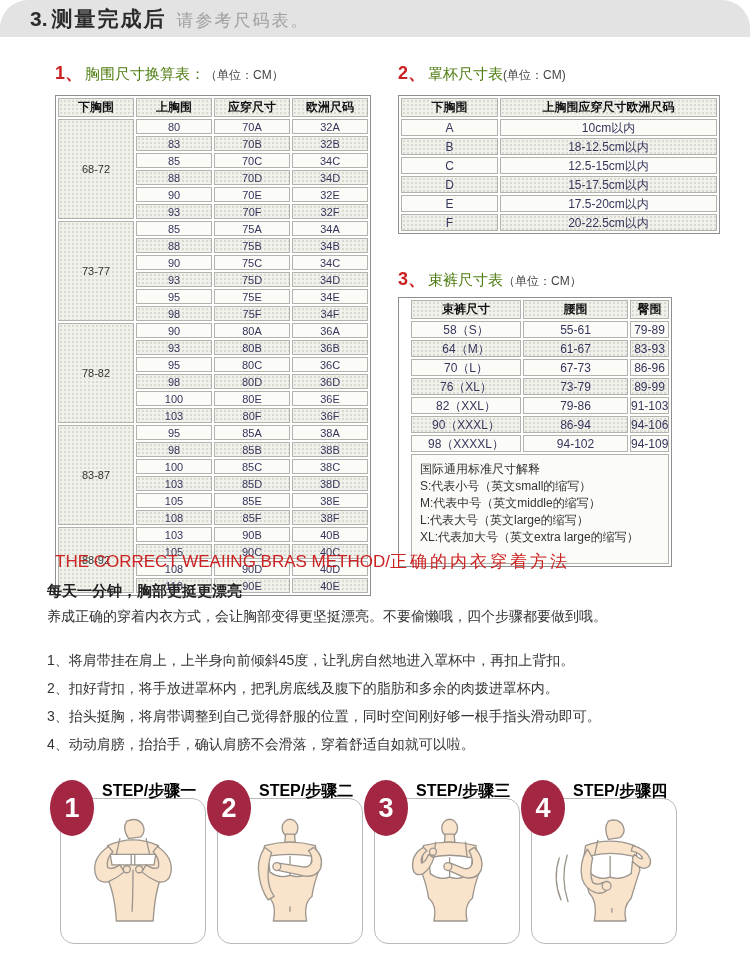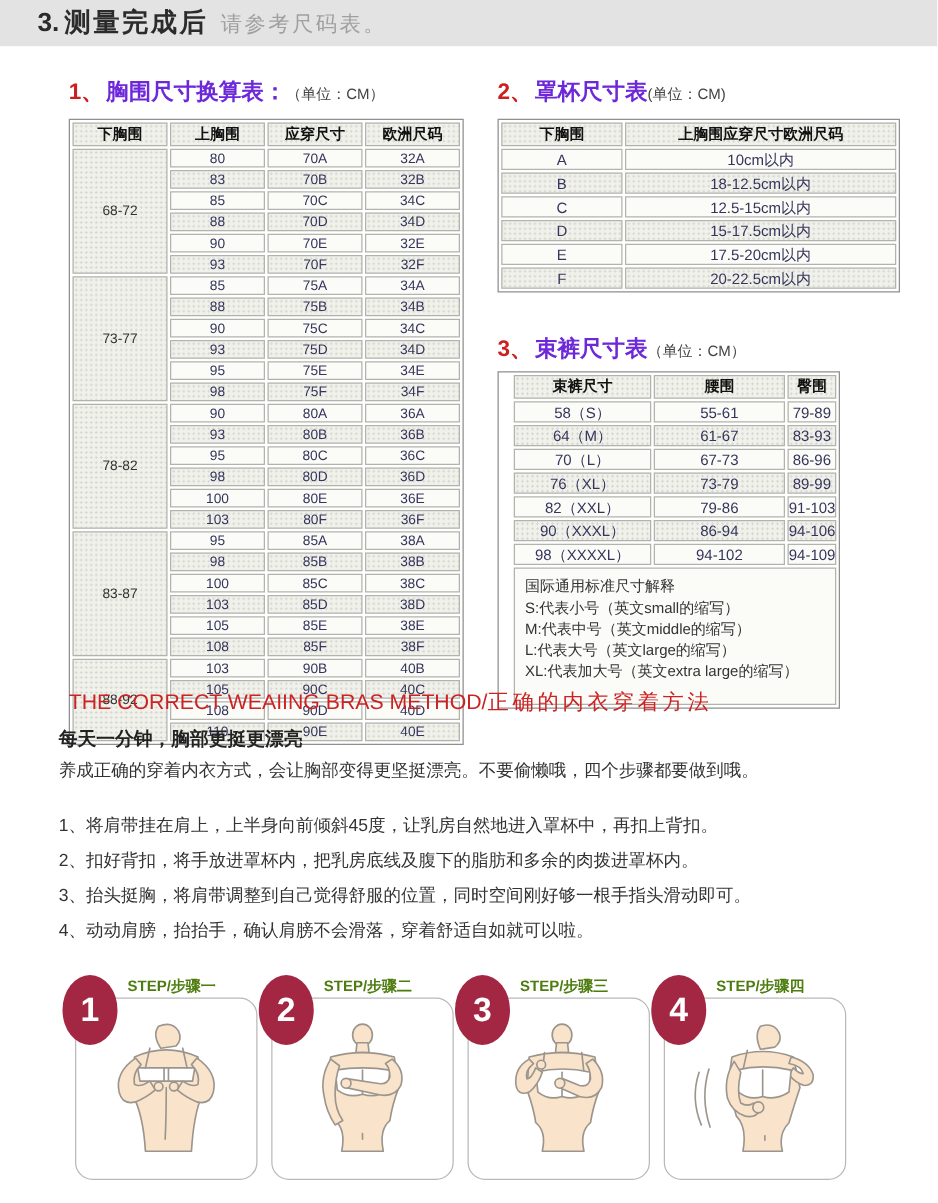--- a/index.html
+++ b/index.html
@@ -1,29 +1,29 @@
 <!DOCTYPE html>
 <html><head>
 <meta charset="utf-8">
 <style>
   html,body{margin:0;padding:0;background:#fff;}
   .page{position:relative;width:750px;height:962px;background:#fff;overflow:hidden;
-        font-family:"Liberation Sans","DejaVu Sans",sans-serif;color:#333;}
+        font-family:"Liberation Sans","DejaVu Sans",sans-serif;color:#333;border-radius:28px;}
 
   
   .topbar{position:absolute;left:0;top:0;width:750px;height:37px;background:#e3e3e3;
           line-height:37px;padding-left:30px;box-sizing:border-box;white-space:nowrap;}
   .t-num{font-size:21px;font-weight:bold;color:#2b2b2b;margin-right:4px;}
   .t-main{font-size:21px;font-weight:bold;color:#2b2b2b;letter-spacing:2px;}
   .t-sub{font-size:17px;color:#a0a0a0;margin-left:10px;letter-spacing:2px;}
 
   
   .tbl-title{position:absolute;white-space:nowrap;}
   .red-idx{color:#cc2020;font-weight:bold;font-size:18px;margin-right:2px;}
-  .tt{font-size:18px;font-weight:bold;color:#6d28d9;}
+  .tt{font-size:15px;font-weight:normal;color:#4d7c0f;}
   .unit{font-size:12px;color:#444;}
 
   
   table.sz{border-collapse:separate;border-spacing:2px;background:#fff;
            border:1px solid #8f8f8f;table-layout:fixed;position:absolute;}
   table.sz th,table.sz td{border:1px solid #b3b3ae;text-align:center;padding:0;
            overflow:hidden;white-space:nowrap;}
   .dot{background-color:#f1f1ec;
        background-image:radial-gradient(#d9d9d2 1px,rgba(0,0,0,0) 1px);
        background-size:4px 4px;}
@@ -59,22 +59,22 @@
   .steps{position:absolute;left:47px;top:646px;font-size:14px;color:#333;line-height:28px;}
 
   
   .step-card{position:absolute;width:160px;height:180px;top:773px;}
   .card-box{position:absolute;left:10px;top:25px;width:144px;height:144px;background:#fff;
        border:1px solid #b9b9b9;border-radius:14px;display:flex;align-items:center;
        justify-content:center;}
   .badge{position:absolute;left:0;top:7px;width:44px;height:56px;border-radius:50%;
        background:#a32643;color:#fff;font-weight:bold;font-size:27px;
        display:flex;align-items:center;justify-content:center;}
-  .step-label{position:absolute;left:52px;top:8px;color:#4d7c0f;font-weight:bold;
-       font-size:12px;white-space:nowrap;}
+  .step-label{position:absolute;left:52px;top:8px;color:#000000;font-weight:bold;
+       font-size:16px;white-space:nowrap;}
   .fig path,.fig ellipse,.fig circle{stroke:#9b958d;stroke-width:1.5;
        stroke-linejoin:round;stroke-linecap:round;}
   .skin{fill:#f9e3cb;}
   .white{fill:#fff;}
   .none{fill:none;}
 </style>
 </head>
 <body>
 
 <div class="page">

